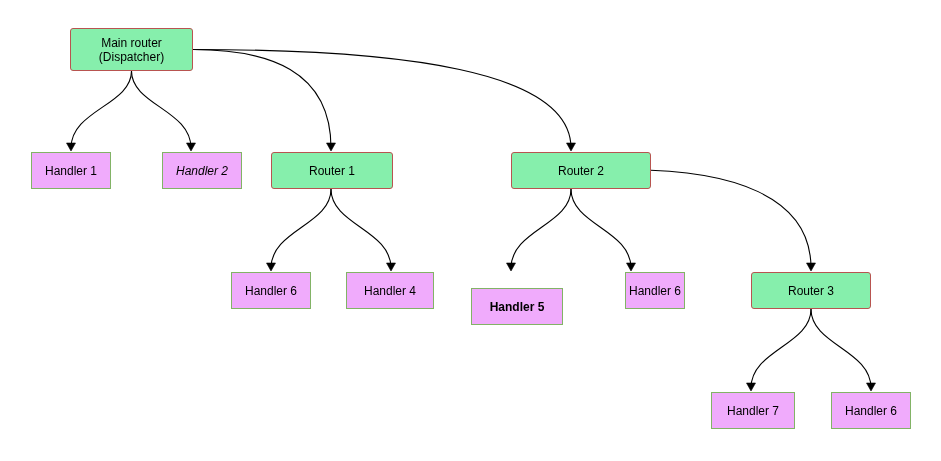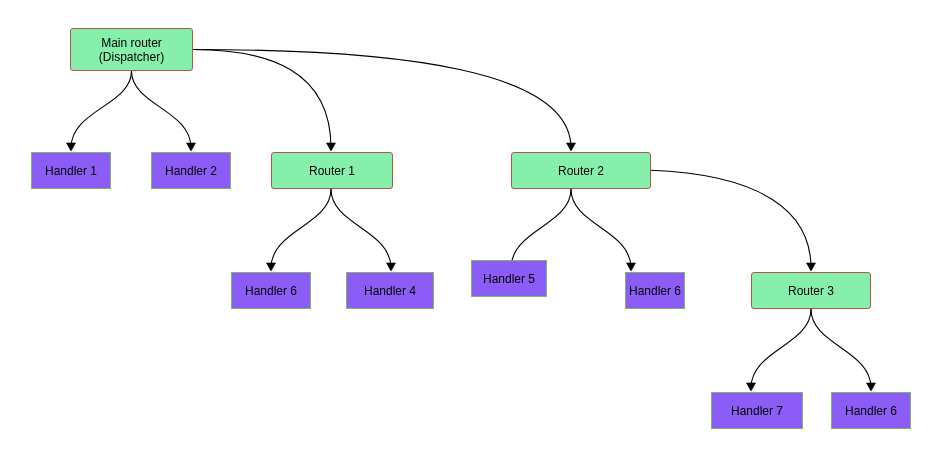--- a/index.html
+++ b/index.html
@@ -38,21 +38,21 @@
     border-width: 1px;
     border-style: solid;
     white-space: pre-line;
   }
   .node.router {
     background: #86efac;
     border-color: #b85450;
     border-radius: 3px;
   }
   .node.handler {
-    background: #8b5cf6;
+    background: #f0abfc;
     border-color: #82b366;
     border-radius: 0;
   }
   .edge-path {
     fill: none;
     stroke: #000000;
     stroke-width: 1.1;
     stroke-linecap: round;
     stroke-linejoin: round;
   }
@@ -109,24 +109,24 @@
       </g>
       <g>
         <path class="edge-path" d="M 811 309 C 811 345, 871 350, 871 388"></path>
         <polygon class="arrow-head" points="866.5,383 875.5,383 871,391"></polygon>
       </g>
     </svg>
   <div id="node-layer">
       <div class="node router" style="left: 70px; top: 28px; width: 123px; height: 43px;"><span>Main router
 (Dispatcher)</span></div>
       <div class="node handler" style="left: 31px; top: 152px; width: 80px; height: 37px;"><span>Handler 1</span></div>
-      <div class="node handler" style="left: 151px; top: 152px; width: 80px; height: 37px;"><span>Handler 2</span></div>
+      <div class="node handler" style="left: 162px; top: 152px; width: 80px; height: 37px; font-style: italic;"><span>Handler 2</span></div>
       <div class="node router" style="left: 271px; top: 152px; width: 122px; height: 37px;"><span>Router 1</span></div>
       <div class="node router" style="left: 511px; top: 152px; width: 140px; height: 37px;"><span>Router 2</span></div>
       <div class="node handler" style="left: 231px; top: 272px; width: 80px; height: 37px;"><span>Handler 6</span></div>
       <div class="node handler" style="left: 346px; top: 272px; width: 88px; height: 37px;"><span>Handler 4</span></div>
-      <div class="node handler" style="left: 471px; top: 260px; width: 76px; height: 37px;"><span>Handler 5</span></div>
+      <div class="node handler" style="left: 471px; top: 288px; width: 92px; height: 37px; font-weight: bold;"><span>Handler 5</span></div>
       <div class="node handler" style="left: 625px; top: 272px; width: 60px; height: 37px;"><span>Handler 6</span></div>
       <div class="node router" style="left: 751px; top: 272px; width: 120px; height: 37px;"><span>Router 3</span></div>
-      <div class="node handler" style="left: 711px; top: 392px; width: 92px; height: 37px;"><span>Handler 7</span></div>
+      <div class="node handler" style="left: 711px; top: 392px; width: 84px; height: 37px;"><span>Handler 7</span></div>
       <div class="node handler" style="left: 831px; top: 392px; width: 80px; height: 37px;"><span>Handler 6</span></div>
     </div>
 </div>
 
 </body></html>

